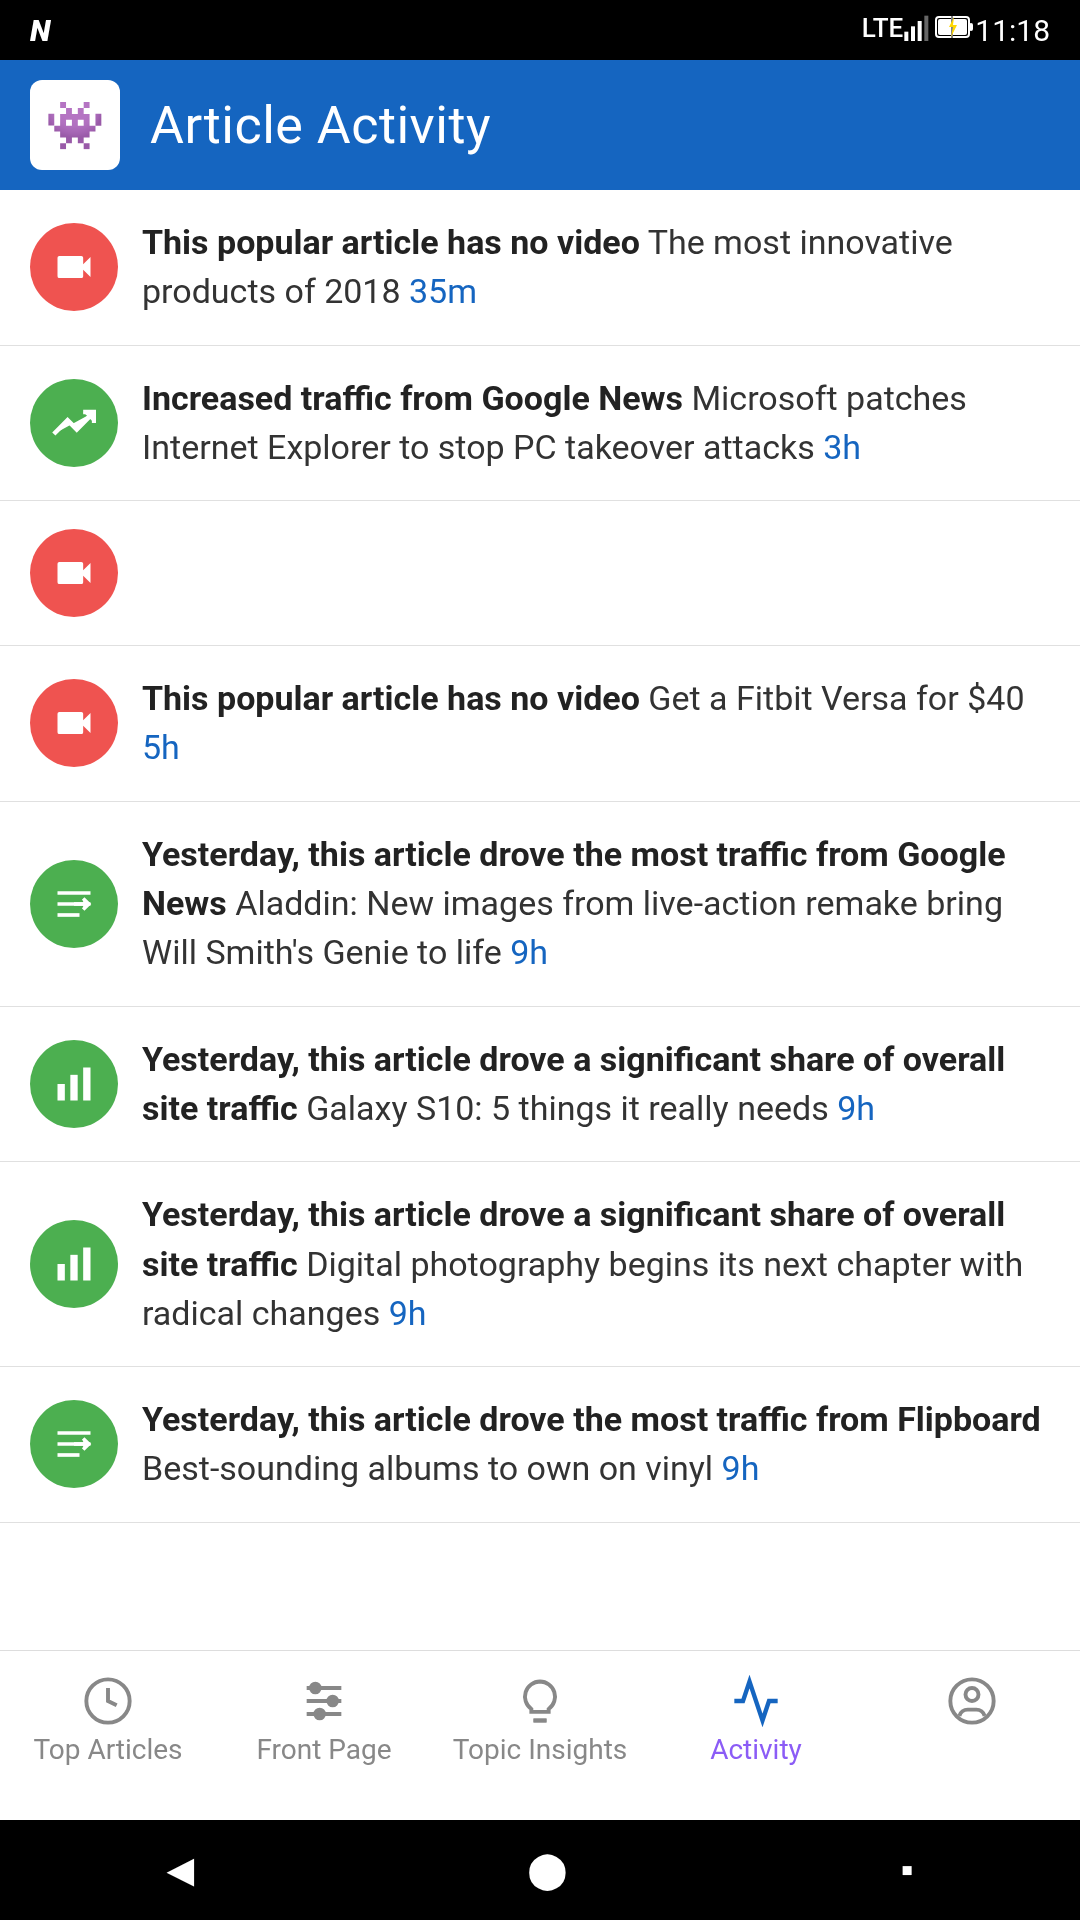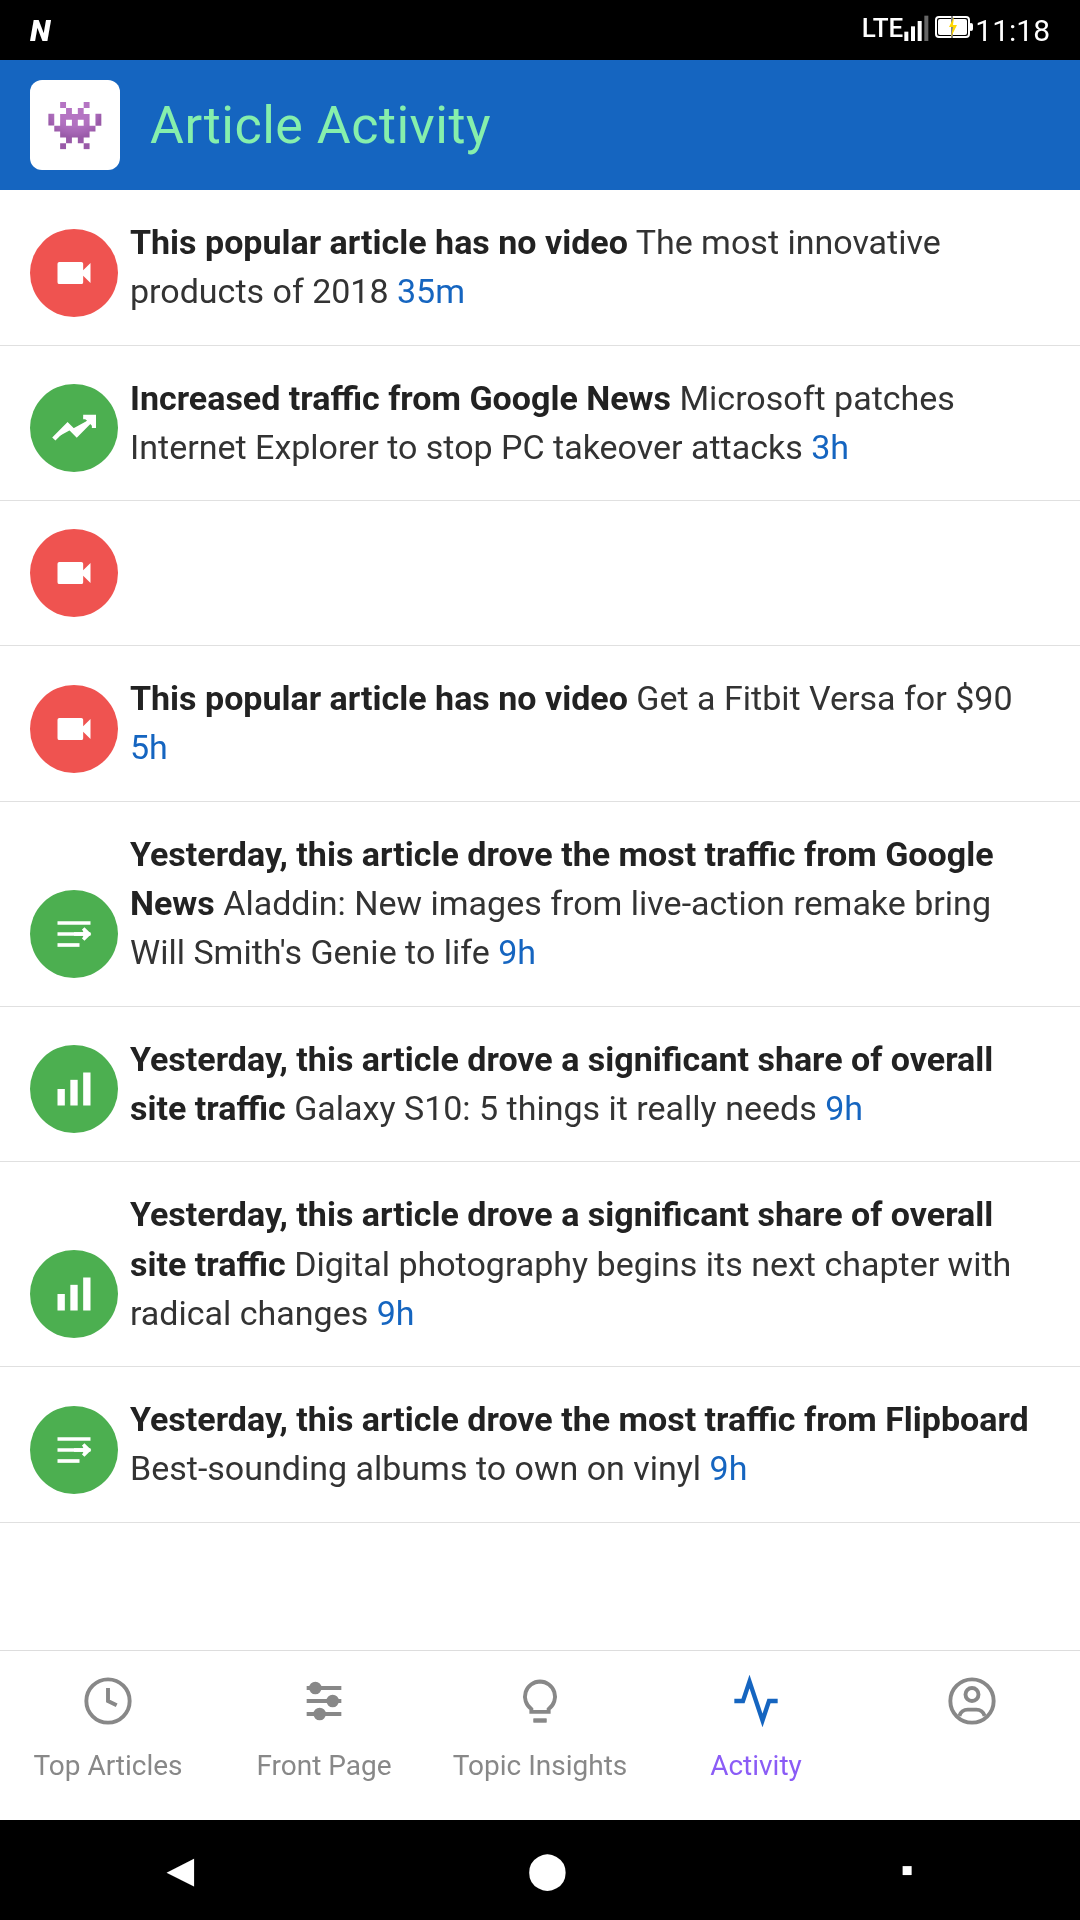--- a/index.html
+++ b/index.html
@@ -48,40 +48,40 @@
       width: 90px;
       height: 90px;
       background: #fff;
       border-radius: 12px;
       display: flex;
       align-items: center;
       justify-content: center;
       font-size: 42px;
     }
     .header-title {
-      color: #86efac;
+      color: #ffffff;
       font-size: 52px;
       font-weight: 400;
       letter-spacing: 0.5px;
     }
 
     
     .activity-list {
       flex: 1;
       background: #fff;
       overflow-y: auto;
       padding-bottom: 180px;
     }
 
     .activity-item {
       display: flex;
-      align-items: flex-end;
+      align-items: center;
       padding: 28px 30px;
       border-bottom: 1px solid #e0e0e0;
-      gap: 12px;
+      gap: 24px;
     }
 
     .icon-circle {
       width: 88px;
       height: 88px;
       border-radius: 50%;
       display: flex;
       align-items: center;
       justify-content: center;
       flex-shrink: 0;
@@ -125,21 +125,21 @@
       display: flex;
       align-items: flex-start;
       padding-top: 18px;
     }
 
     .nav-item {
       flex: 1;
       display: flex;
       flex-direction: column;
       align-items: center;
-      gap: 16px;
+      gap: 0;
       cursor: pointer;
     }
 
     .nav-icon {
       width: 64px;
       height: 64px;
       display: flex;
       align-items: center;
       justify-content: center;
     }
@@ -239,21 +239,21 @@
         </svg>
     </div>
   </div>
     <div class="activity-item">
     <div class="icon-circle icon-red">
       <svg viewBox="0 0 24 24" fill="white" width="44" height="44">
           <path d="M17 10.5V7a1 1 0 0 0-1-1H4a1 1 0 0 0-1 1v10a1 1 0 0 0 1 1h12a1 1 0 0 0 1-1v-3.5l4 4v-11l-4 4z"></path>
         </svg>
     </div>
     <div class="item-text">
-      <span class="highlight">This popular article has no video</span><span> Get a Fitbit Versa for $90 </span><span class="time">5h</span>
+      <span class="highlight">This popular article has no video</span><span> Get a Fitbit Versa for $40 </span><span class="time">5h</span>
     </div>
   </div>
     <div class="activity-item">
     <div class="icon-circle icon-green">
       <svg viewBox="0 0 24 24" fill="none" stroke="white" stroke-width="2" width="44" height="44">
           <line x1="3" y1="6" x2="21" y2="6"></line>
           <line x1="3" y1="12" x2="21" y2="12"></line>
           <line x1="3" y1="18" x2="15" y2="18"></line>
           <polyline points="17 15 20 12 17 9"></polyline>
           <line x1="20" y1="12" x2="12" y2="12"></line>

